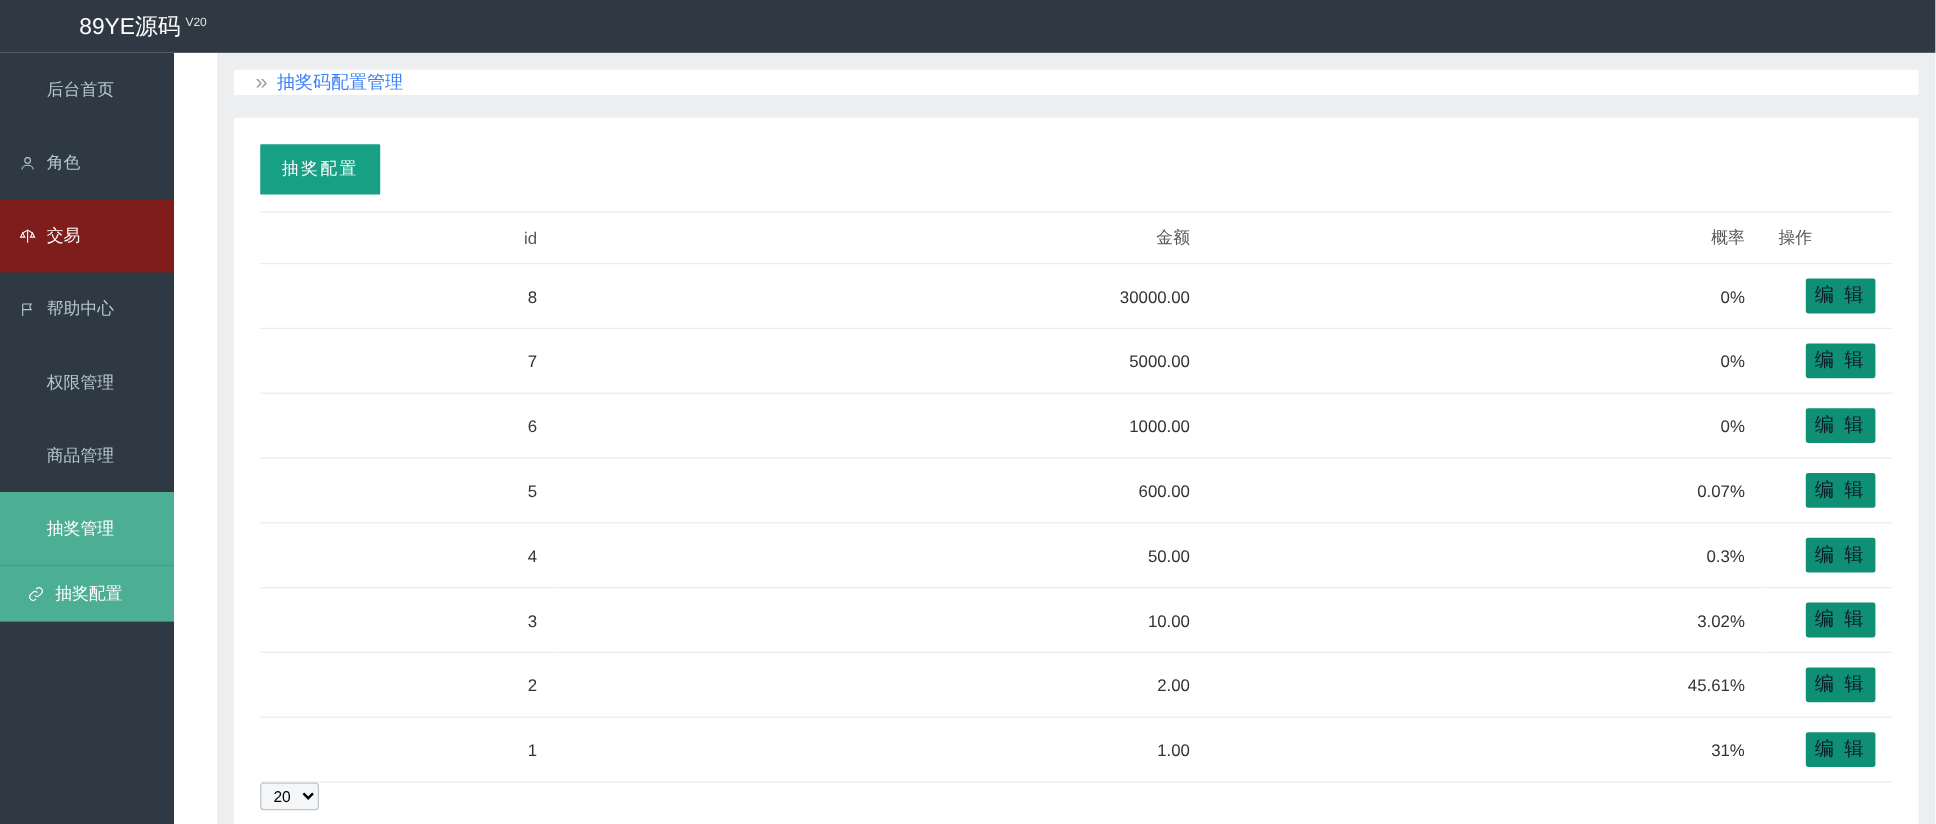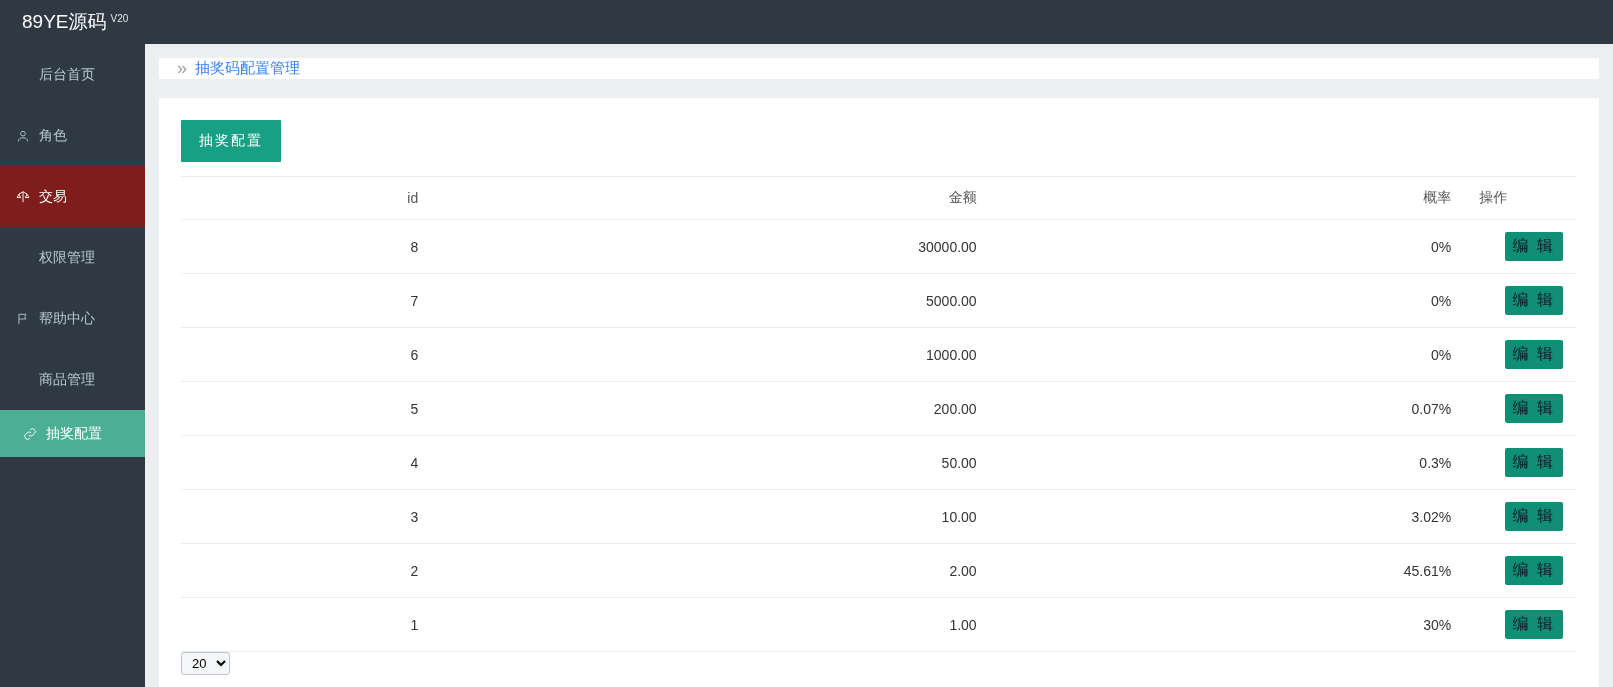--- a/index.html
+++ b/index.html
@@ -1,21 +1,21 @@
 <!DOCTYPE html>
 <html><head>
   <meta charset="utf-8">
   <style>
     * { margin:0; padding:0; box-sizing:border-box; }
     body { font-family:"Helvetica Neue",Helvetica,Arial,"Microsoft YaHei",sans-serif; font-size:14px; color:#333; background:#fff; }
     .layout { display:flex; flex-direction:column; height:100vh; width:100%; }
-    .topbar { height:44px; background:#2f3944; color:#d7dde2; display:flex; align-items:center; padding-left:22px; flex:0 0 44px; }
+    .topbar { height:44px; background:#2f3944; color:#d7dde2; display:flex; align-items:center; padding-left:66px; flex:0 0 44px; }
     .brand { font-size:19px; font-weight:400; color:#ffffff; display:flex; align-items:baseline; }
     .brand sup { font-size:10px; margin-left:4px; color:#e4e4e4; font-weight:400; position:relative; top:-6px; }
-    .body { flex:1; display:flex; overflow:hidden; }
+    .body { flex:1; display:flex; overflow:hidden;gap:36px; }
     .sidebar { width:145px; background:#2f3944; color:#b8c7ce; flex:0 0 145px; display:flex; flex-direction:column; overflow-y:auto; }
     .nav-item { display:flex; align-items:center; height:61px; padding-left:15px; cursor:pointer; color:#b8c7ce; font-size:14px; }
     .nav-item.active { background:#7f1d1d; color:#ffffff; }
     .nav-item.expanded { background:#4cae93; color:#ffffff; }
     .nav-item .ico { width:16px; display:inline-flex; justify-content:center; margin-right:8px; }
     .sub-item { display:flex; align-items:center; height:47px; padding-left:22px; cursor:pointer; color:#ffffff; background:#4cae93; font-size:14px; }
     .sub-item .ico { width:16px; display:inline-flex; justify-content:center; margin-right:8px; }
     .main { flex:1; background:#edeef0; display:flex; flex-direction:column; overflow:auto; }
     .breadcrumb-bar { height:48px; background:#ffffff; border-bottom:1px solid #edeef0; display:flex; align-items:center; padding-left:18px; margin:14px 14px 0 14px; border-radius:2px; }
     .breadcrumb-sep { color:#9aa0a6; margin-right:8px; font-size:18px; }
@@ -72,41 +72,45 @@
               <path d="M12 3v18"></path>
               <path d="M5 7l7-4 7 4"></path>
               <path d="M5 7l-3 6h6z"></path>
               <path d="M19 7l-3 6h6z"></path>
             </svg>
         </span>
         <span>交易</span>
       </div>
 
       <div class="nav-item">
-        <span class="ico"></span>
-        <span>权限管理</span>
-      </div>
-
-      <div class="nav-item">
         <span class="ico">
           <svg class="i" viewBox="0 0 24 24">
               <path d="M5 21V4"></path>
               <path d="M5 4h12l-2 4 2 4H5"></path>
             </svg>
         </span>
         <span>帮助中心</span>
       </div>
 
       <div class="nav-item">
         <span class="ico"></span>
+        <span>权限管理</span>
+      </div>
+
+      <div class="nav-item">
+        <span class="ico"></span>
         <span>商品管理</span>
       </div>
 
 
 
+      <div class="nav-item expanded">
+        <span class="ico"></span>
+        <span>抽奖管理</span>
+      </div>
 
       <div class="sub-item">
         <span class="ico">
           <svg class="i" viewBox="0 0 24 24">
               <path d="M10 14a5 5 0 0 0 7 0l3-3a5 5 0 0 0-7-7l-1 1"></path>
               <path d="M14 10a5 5 0 0 0-7 0l-3 3a5 5 0 0 0 7 7l1-1"></path>
             </svg>
         </span>
         <span>抽奖配置</span>
       </div>
@@ -147,21 +151,21 @@
                 <td class="actions"><button class="btn-edit">编 辑</button></td>
               </tr>
               <tr>
                 <td class="col-id">6</td>
                 <td class="col-amt">1000.00</td>
                 <td class="col-prob">0%</td>
                 <td class="actions"><button class="btn-edit">编 辑</button></td>
               </tr>
               <tr>
                 <td class="col-id">5</td>
-                <td class="col-amt">200.00</td>
+                <td class="col-amt">600.00</td>
                 <td class="col-prob">0.07%</td>
                 <td class="actions"><button class="btn-edit">编 辑</button></td>
               </tr>
               <tr>
                 <td class="col-id">4</td>
                 <td class="col-amt">50.00</td>
                 <td class="col-prob">0.3%</td>
                 <td class="actions"><button class="btn-edit">编 辑</button></td>
               </tr>
               <tr>
@@ -172,21 +176,21 @@
               </tr>
               <tr>
                 <td class="col-id">2</td>
                 <td class="col-amt">2.00</td>
                 <td class="col-prob">45.61%</td>
                 <td class="actions"><button class="btn-edit">编 辑</button></td>
               </tr>
               <tr>
                 <td class="col-id">1</td>
                 <td class="col-amt">1.00</td>
-                <td class="col-prob">30%</td>
+                <td class="col-prob">31%</td>
                 <td class="actions"><button class="btn-edit">编 辑</button></td>
               </tr>
             </tbody>
         </table>
 
         <div class="pager">
           <select class="page-size" id="page-size-select"><option value="20">20</option></select>
         </div>
 
       </div>

